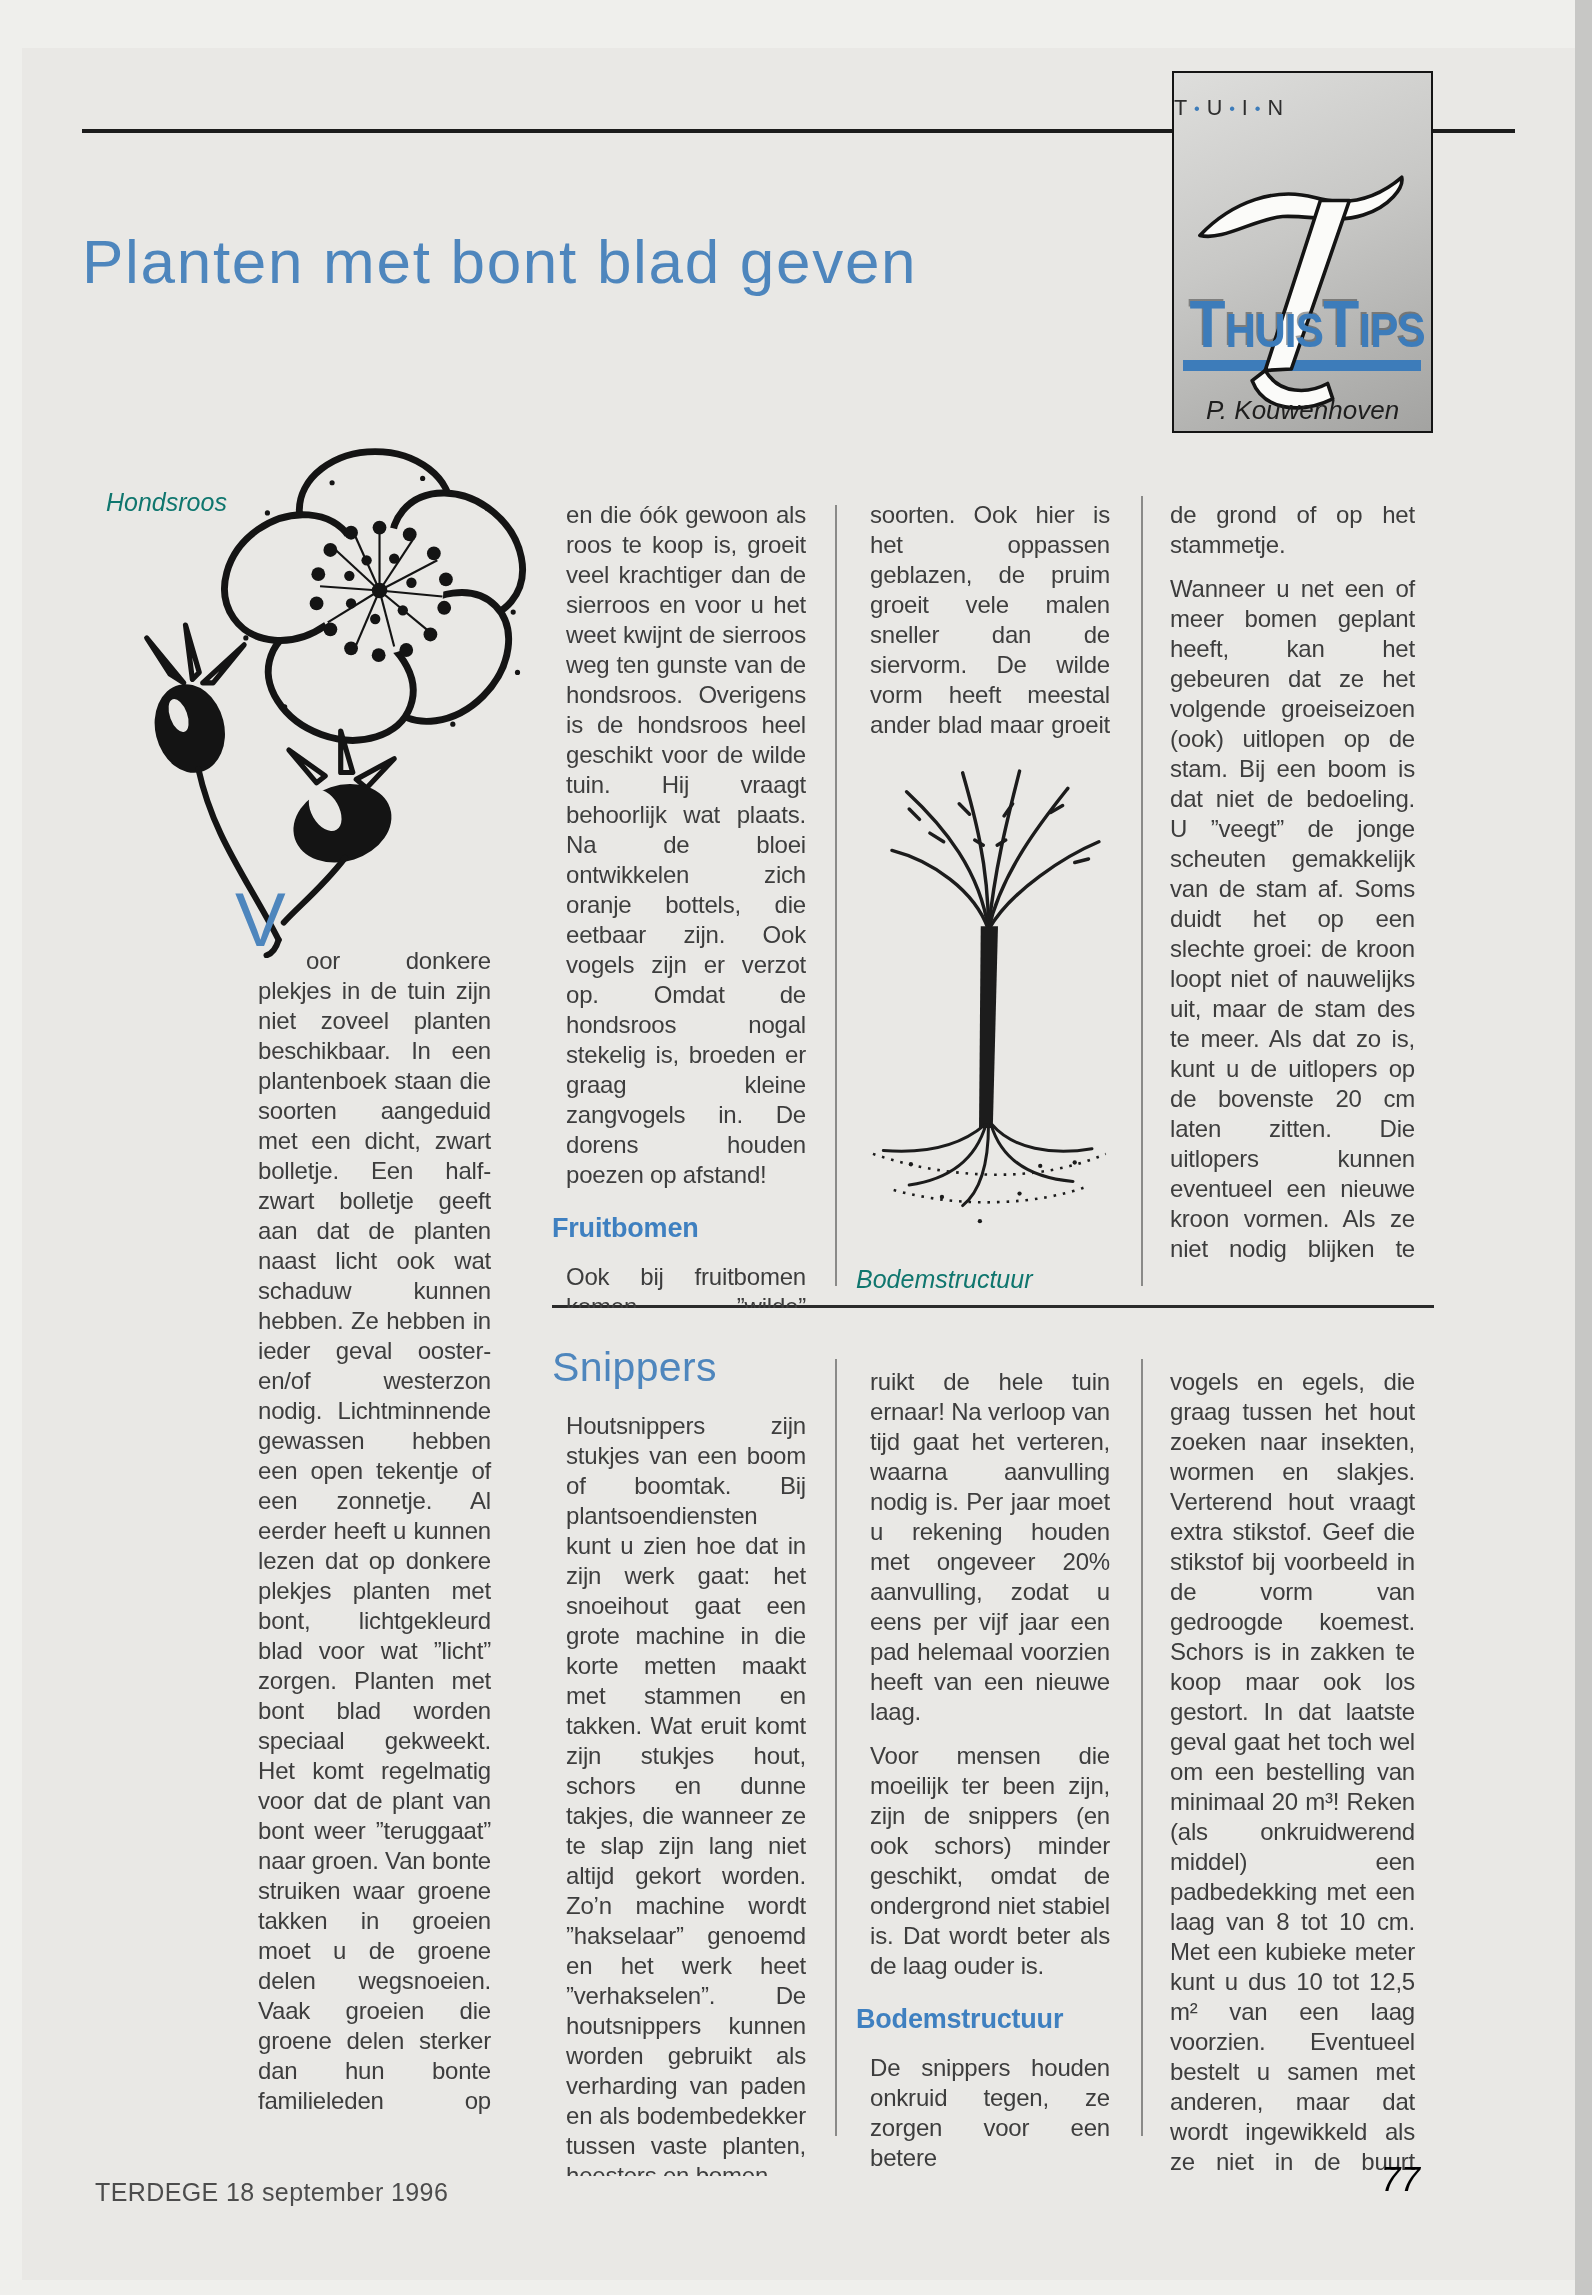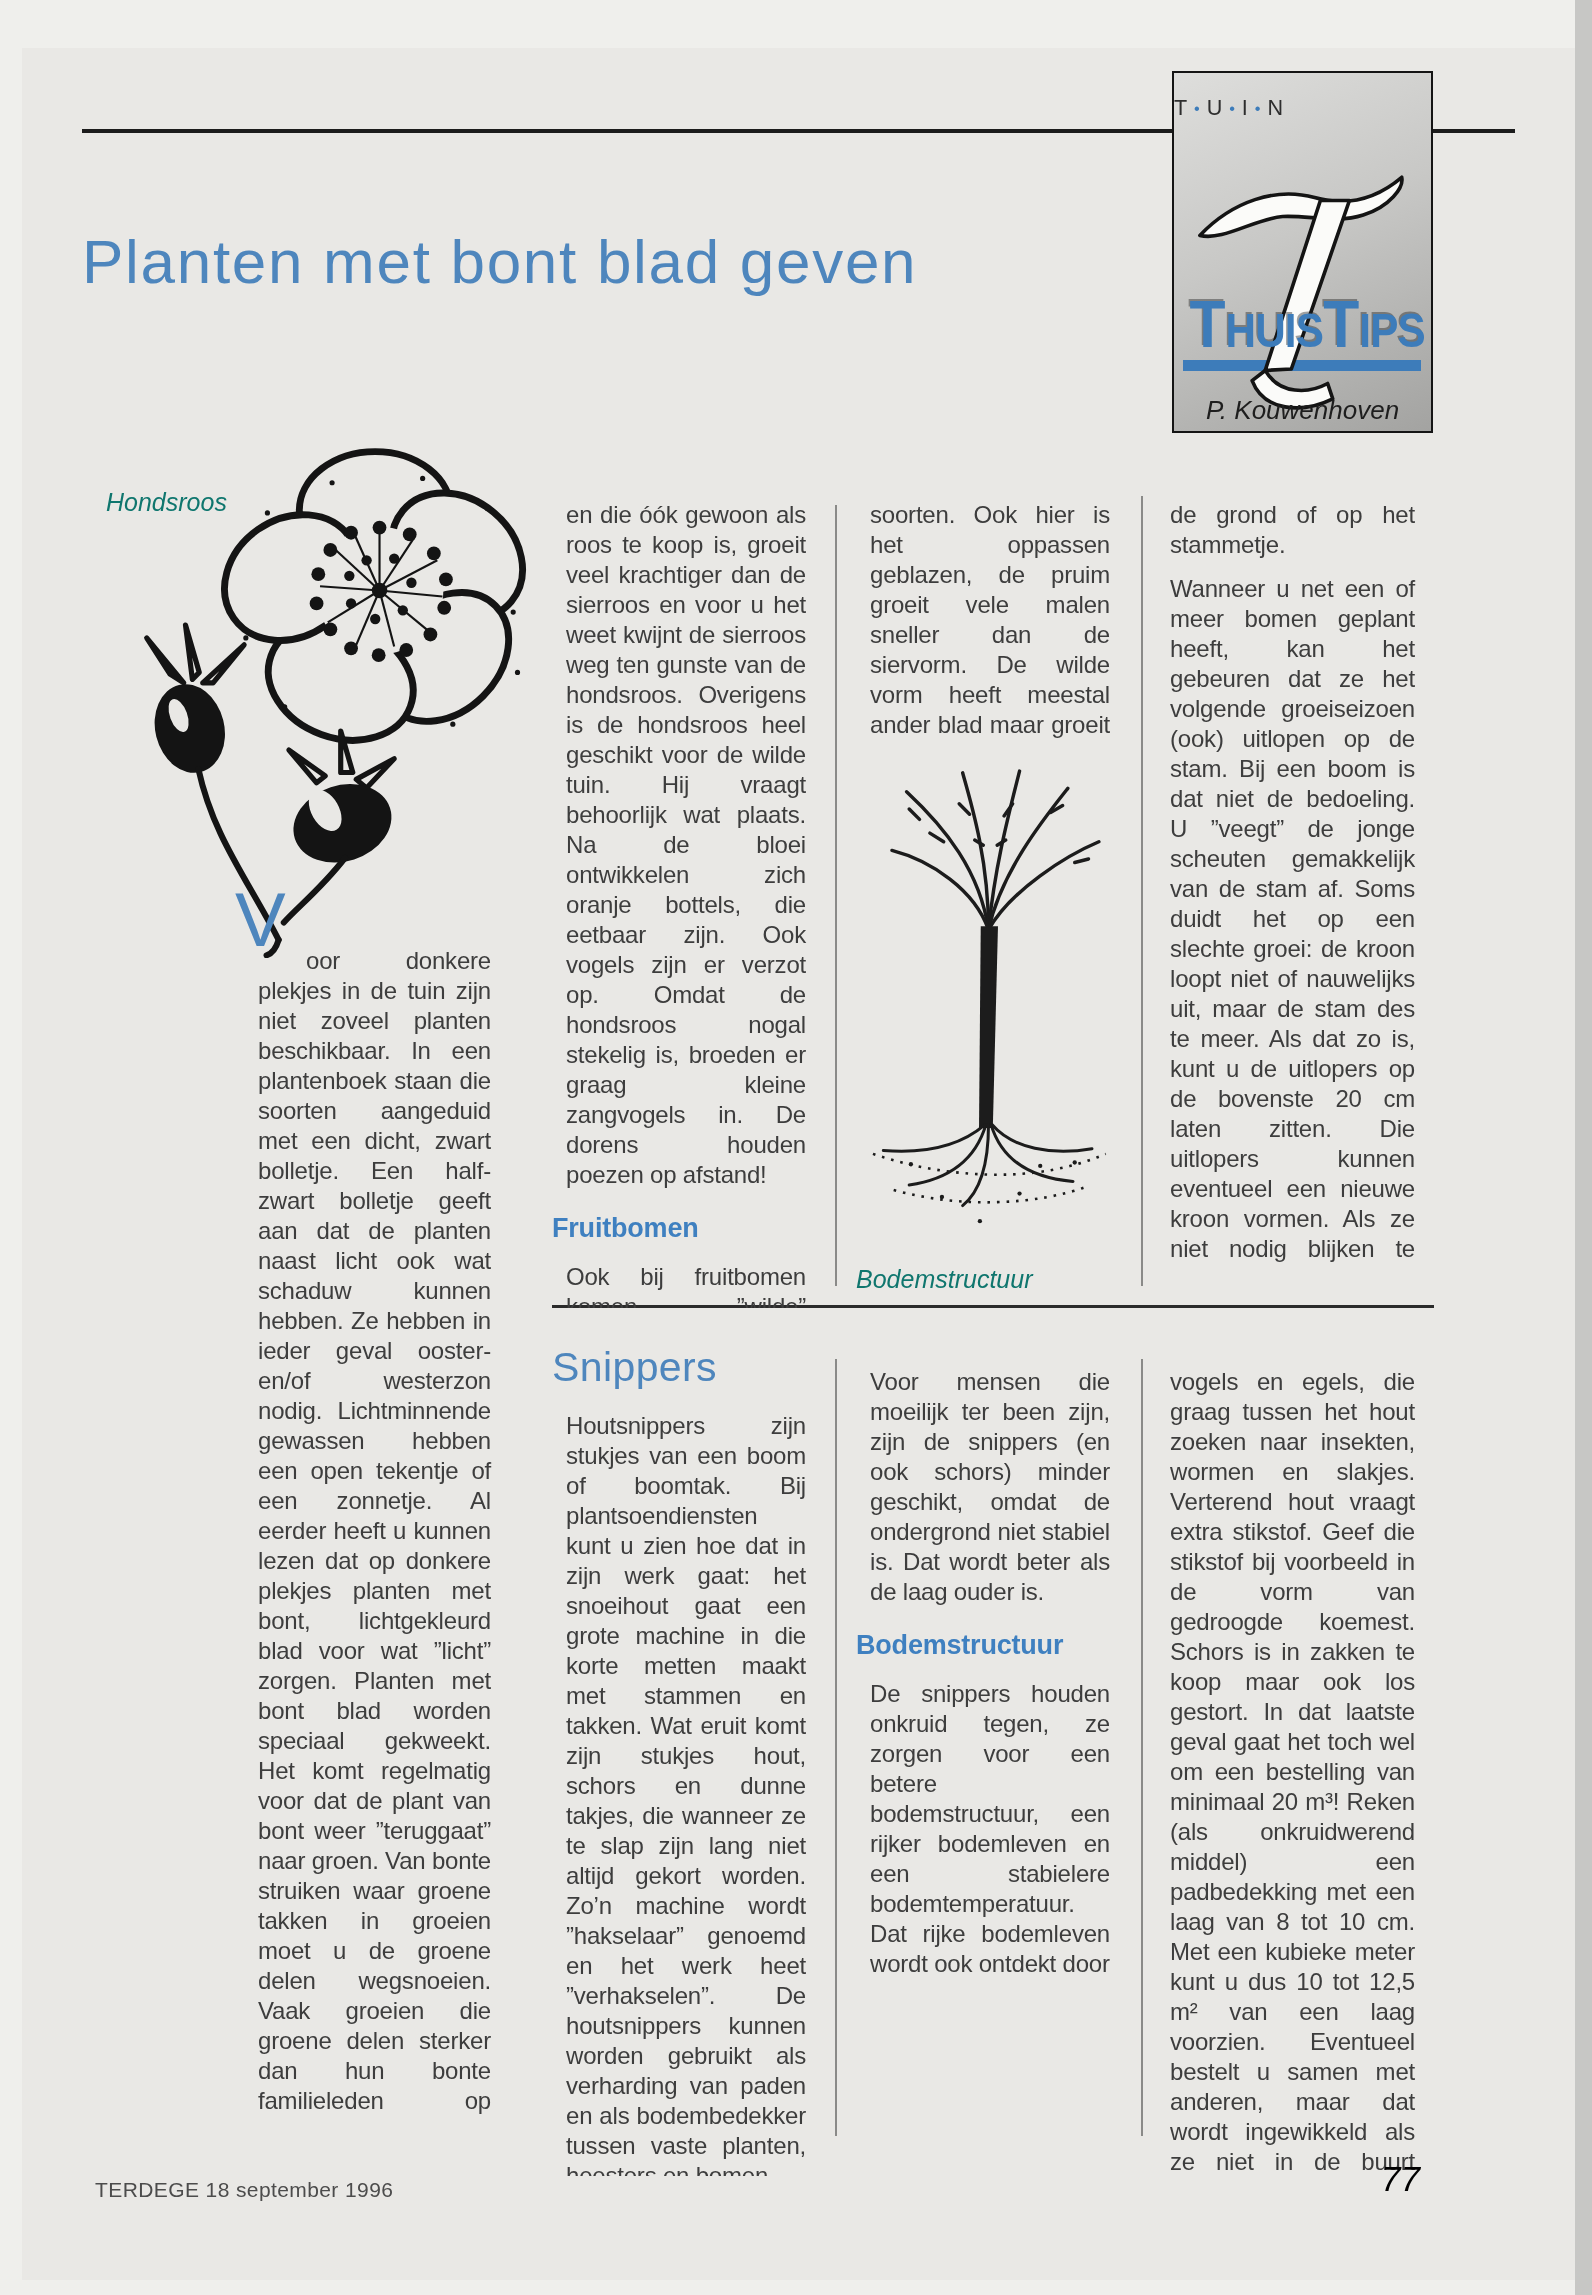--- a/index.html
+++ b/index.html
@@ -58,21 +58,21 @@
   .section-heading{color:#4e86bd;font-weight:400;font-size:41px;line-height:43px;
     margin:0 0 22.4px 0 !important;text-align:left;letter-spacing:0.4px;}
   
   .vrule{position:absolute;width:1.7px;background:#8a8a88;}
   .vrule-a{left:835px;top:505px;height:781px;}
   .vrule-b{left:1141px;top:496px;height:790px;}
   .vrule-c{left:835px;top:1359px;height:777px;}
   .vrule-d{left:1141px;top:1359px;height:777px;}
   .mid-rule{position:absolute;left:552px;top:1305px;width:882px;height:2.6px;background:#2b2b2b;}
   
-  .footer-left{position:absolute;left:95px;top:2178px;font-size:21px;color:#4c4c4c;letter-spacing:0.4px;}
+  .footer-left{position:absolute;left:95px;top:2178px;font-size:25px;color:#4c4c4c;letter-spacing:0.4px;}
   .page-number{position:absolute;left:1381px;top:2159px;font-size:35px;font-style:italic;color:#000000;}
 </style>
 </head>
 <body>
 
 <div class="paper"></div>
 <div class="scan-edge-right"></div>
 
 <div class="top-rule"></div>
 
@@ -250,20 +250,21 @@
   <p>Wanneer u net een of meer bomen geplant heeft, kan het gebeuren dat ze het volgende groeiseizoen (ook) uitlopen op de stam. Bij een boom is dat niet de bedoeling. U ”veegt” de jonge scheuten gemakkelijk van de stam af. Soms duidt het op een slechte groei: de kroon loopt niet of nauwelijks uit, maar de stam des te meer. Als dat zo is, kunt u de uitlopers op de bovenste 20 cm laten zitten. Die uitlopers kunnen eventueel een nieuwe kroon vormen. Als ze niet nodig blijken te zijn, omdat de kroon toch uitloopt, dan snoeit u ze alsnog weg.</p>
 </div>
 
 <div class="col" style="left:552px;top:1346px;width:268px;max-height:830px;">
   <p class="section-heading">Snippers</p>
   <p>Houtsnippers zijn stukjes van een boom of boomtak. Bij plantsoendiensten kunt u zien hoe dat in zijn werk gaat: het snoeihout gaat een grote machine in die korte metten maakt met stammen en takken. Wat eruit komt zijn stukjes hout, schors en dunne takjes, die wanneer ze te slap zijn lang niet altijd gekort worden. Zo’n machine wordt ”hakselaar” genoemd en het werk heet ”verhakselen”. De houtsnippers kunnen worden gebruikt als verharding van paden en als bodembedekker tussen vaste planten, heesters en bomen.</p>
   <p>Mooi materiaal, dat (letterlijk en figuurlijk) natuurlijk helemaal in de natuur past. De eerste dagen</p>
 </div>
 
 <div class="col" style="left:856px;top:1353px;width:268px;max-height:824px;">
+  <p>ruikt de hele tuin ernaar! Na verloop van tijd gaat het verteren, waarna aanvulling nodig is. Per jaar moet u rekening houden met ongeveer 20% aanvulling, zodat u eens per vijf jaar een pad helemaal voorzien heeft van een nieuwe laag.</p>
   <p>Voor mensen die moeilijk ter been zijn, zijn de snippers (en ook schors) minder geschikt, omdat de ondergrond niet stabiel is. Dat wordt beter als de laag ouder is.</p>
   <p class="sub-heading">Bodemstructuur</p>
   <p>De snippers houden onkruid tegen, ze zorgen voor een betere bodemstructuur, een rijker bodemleven en een stabielere bodemtemperatuur. Dat rijke bodemleven wordt ook ontdekt door</p>
 </div>
 
 <div class="col" style="left:1156px;top:1353px;width:273px;max-height:824px;">
   <p>vogels en egels, die graag tussen het hout zoeken naar insekten, wormen en slakjes. Verterend hout vraagt extra stikstof. Geef die stikstof bij voorbeeld in de vorm van gedroogde koemest. Schors is in zakken te koop maar ook los gestort. In dat laatste geval gaat het toch wel om een bestelling van minimaal 20 m³! Reken (als onkruidwerend middel) een padbedekking met een laag van 8 tot 10 cm. Met een kubieke meter kunt u dus 10 tot 12,5 m² van een laag voorzien. Eventueel bestelt u samen met anderen, maar dat wordt ingewikkeld als ze niet in de buurt wonen. ◁</p>
 </div>
 
 <div class="footer-left">TERDEGE 18 september 1996</div>

